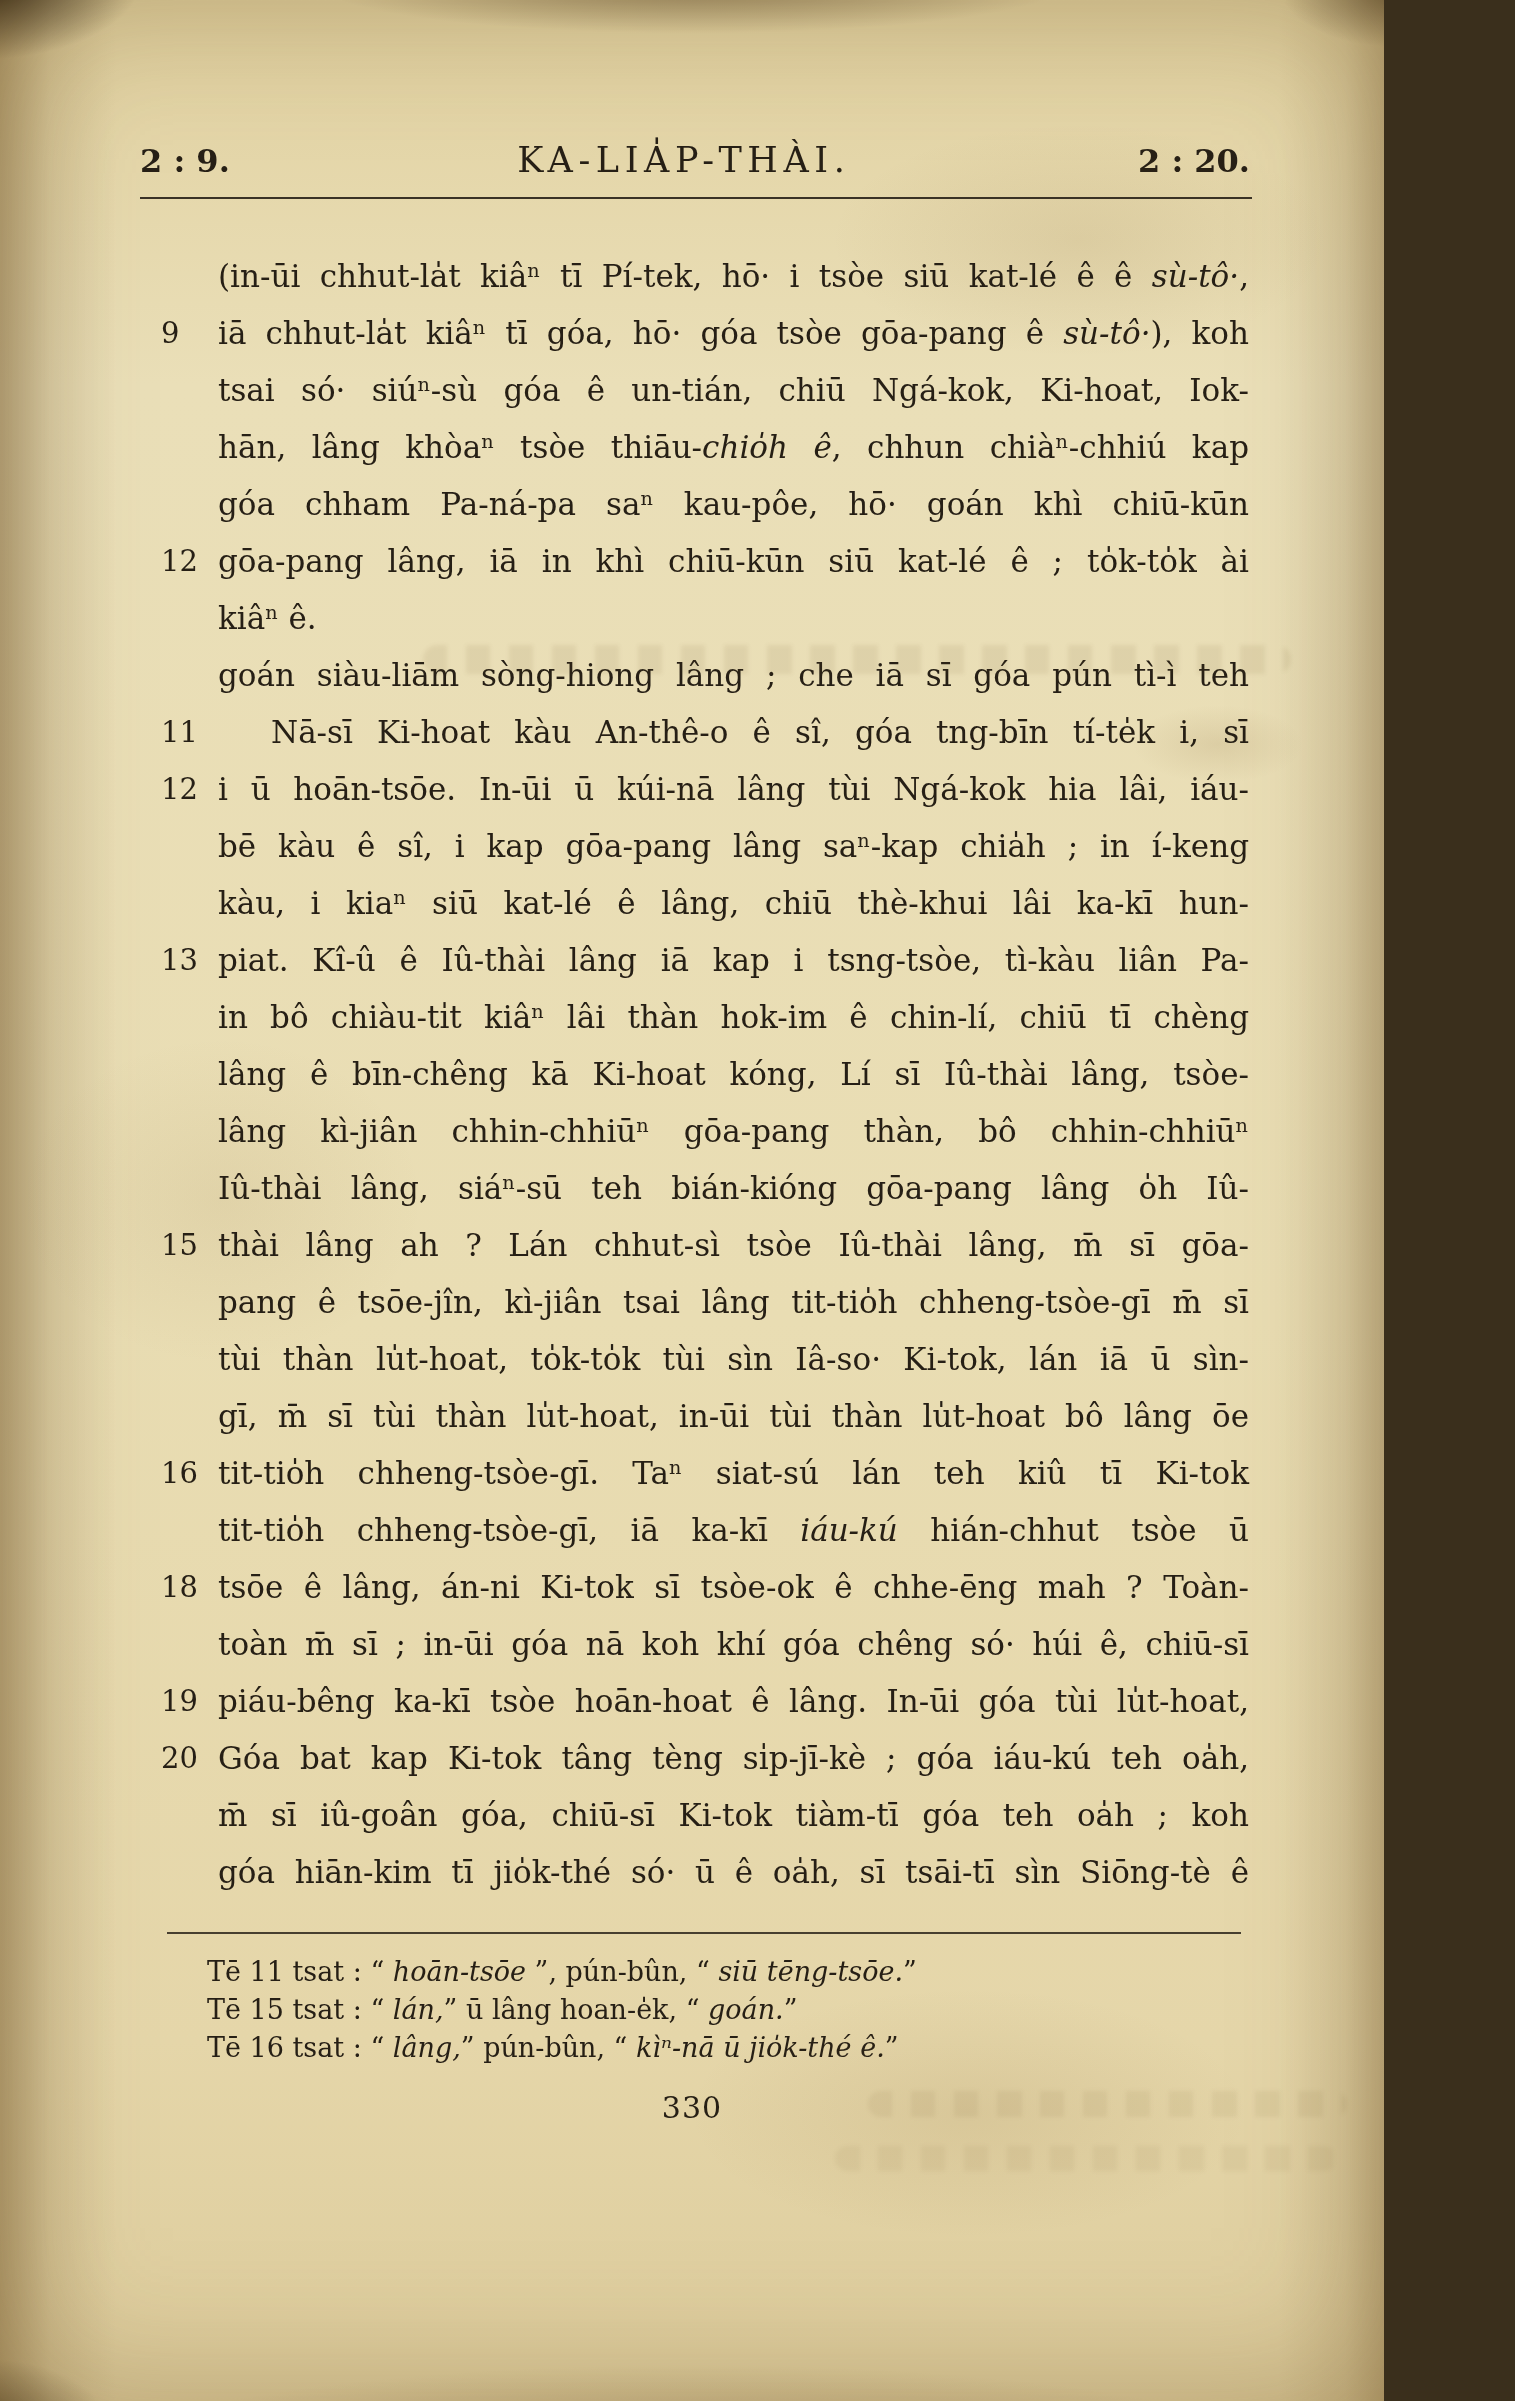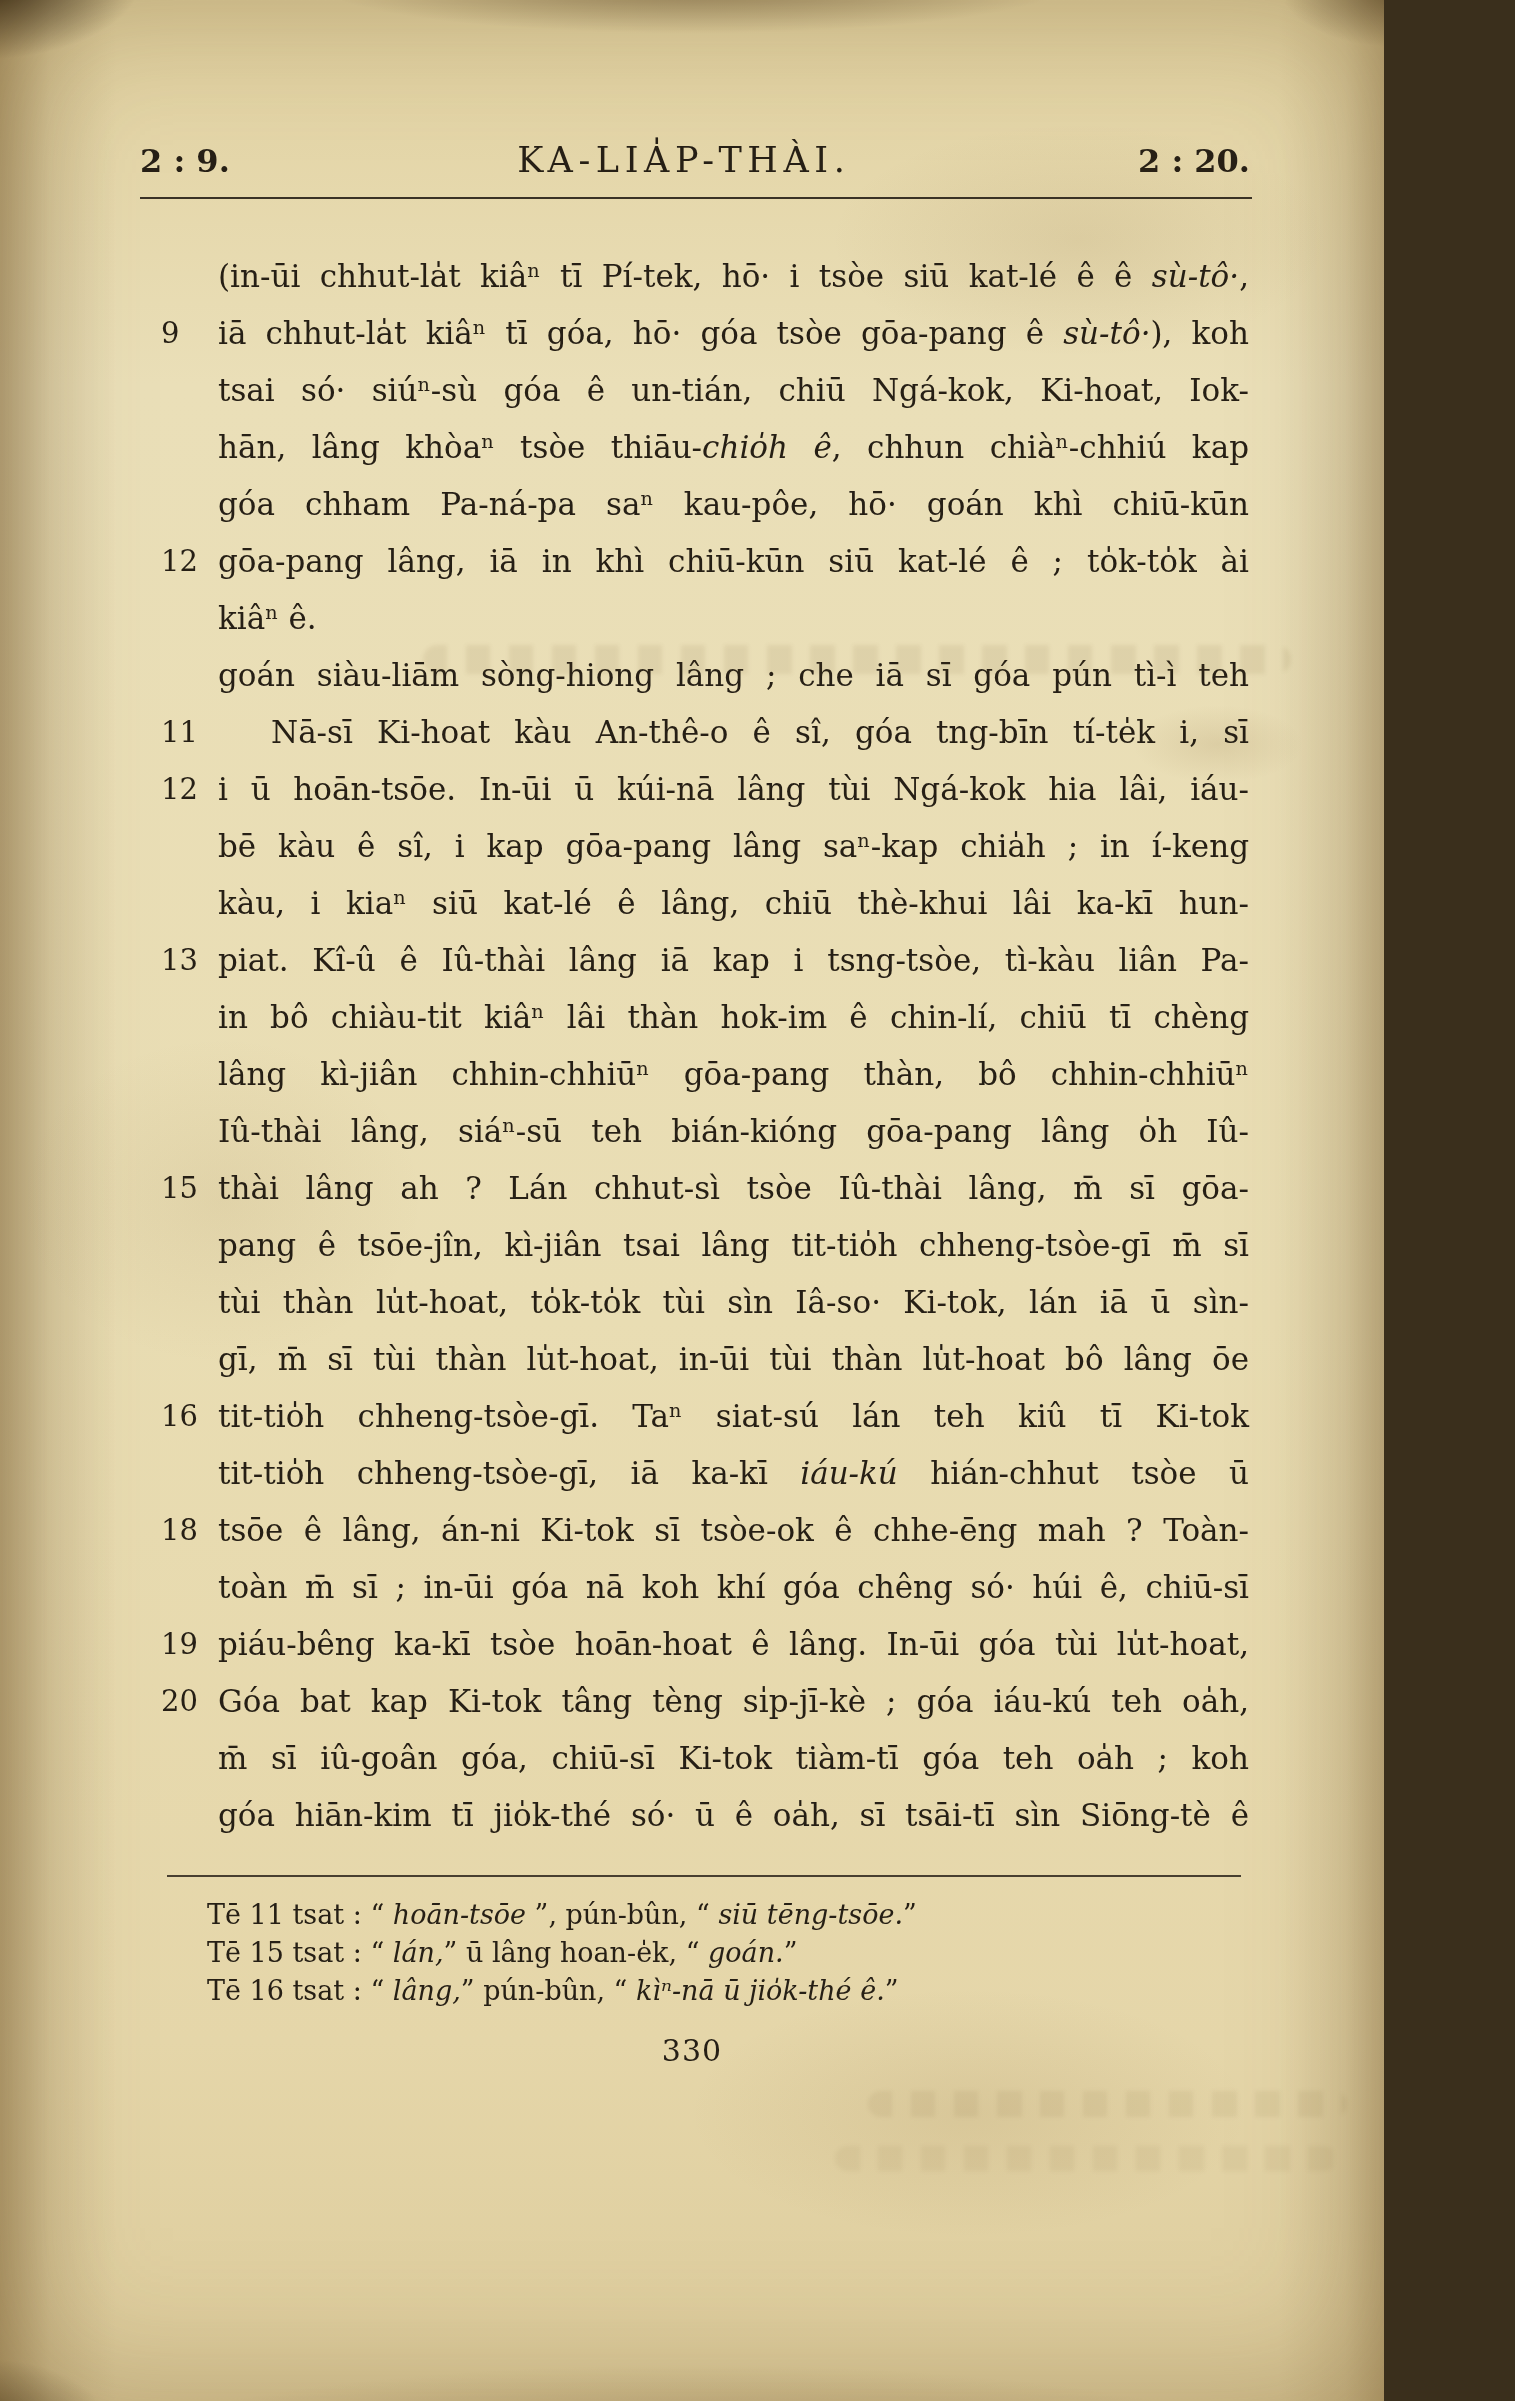--- a/index.html
+++ b/index.html
@@ -133,20 +133,24 @@
         <div class="line">
           <span class="verse-num">13</span>
           <span class="line-text">piat.  Kî-û ê Iû-thài lâng iā kap i tsng-tsòe, tì-kàu liân Pa-</span>
         </div>
         <div class="line">
           <span class="verse-num"></span>
           <span class="line-text">in bô chiàu-ti̍t kiâⁿ lâi thàn hok-im ê chin-lí, chiū tī chèng</span>
         </div>
         <div class="line">
           <span class="verse-num"></span>
+          <span class="line-text">lâng ê bīn-chêng kā Ki-hoat kóng, Lí sī Iû-thài lâng, tsòe-</span>
+        </div>
+        <div class="line">
+          <span class="verse-num"></span>
           <span class="line-text">lâng kì-jiân chhin-chhiūⁿ gōa-pang thàn, bô chhin-chhiūⁿ</span>
         </div>
         <div class="line">
           <span class="verse-num"></span>
           <span class="line-text">Iû-thài lâng, siáⁿ-sū teh bián-kióng gōa-pang lâng o̍h Iû-</span>
         </div>
         <div class="line">
           <span class="verse-num">15</span>
           <span class="line-text">thài lâng ah ?  Lán chhut-sì tsòe Iû-thài lâng, m̄ sī gōa-</span>
         </div>

